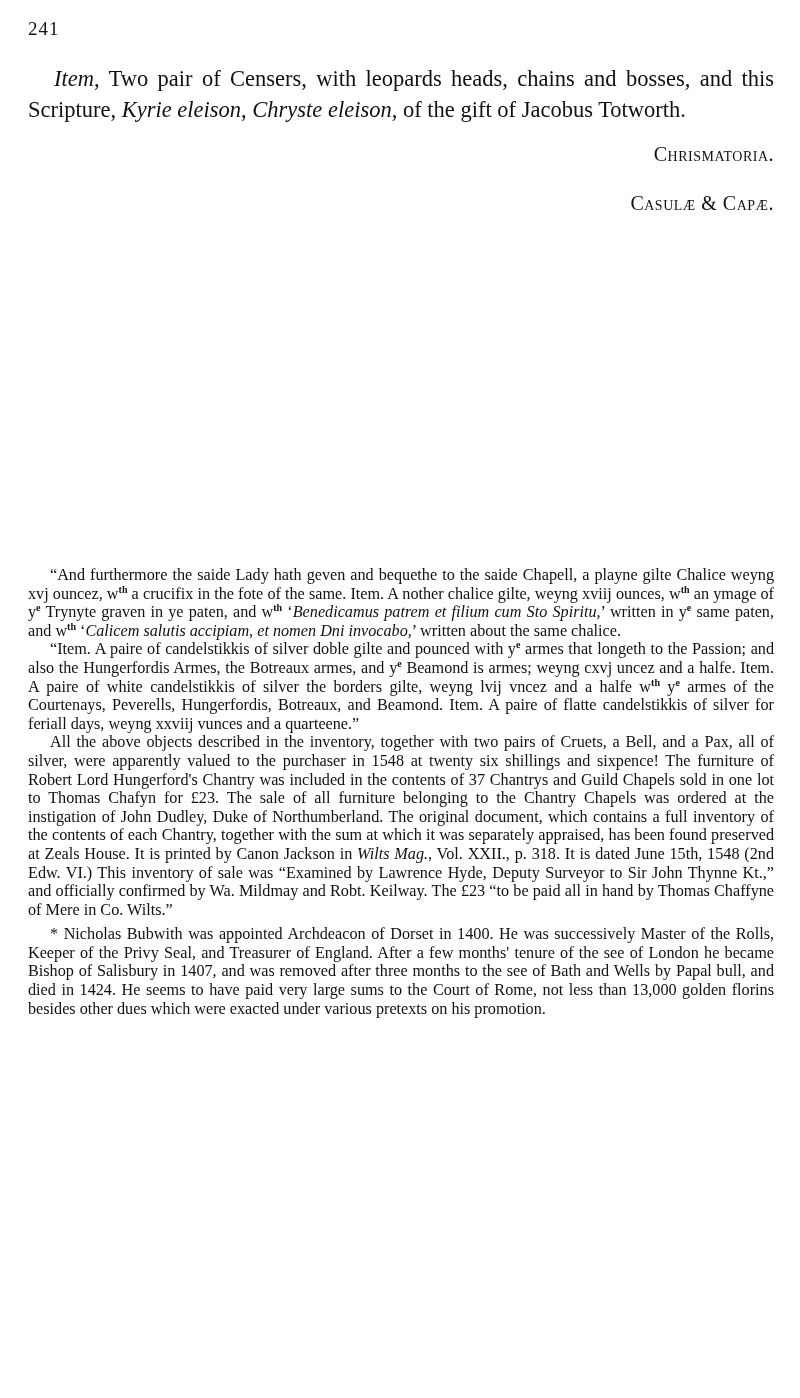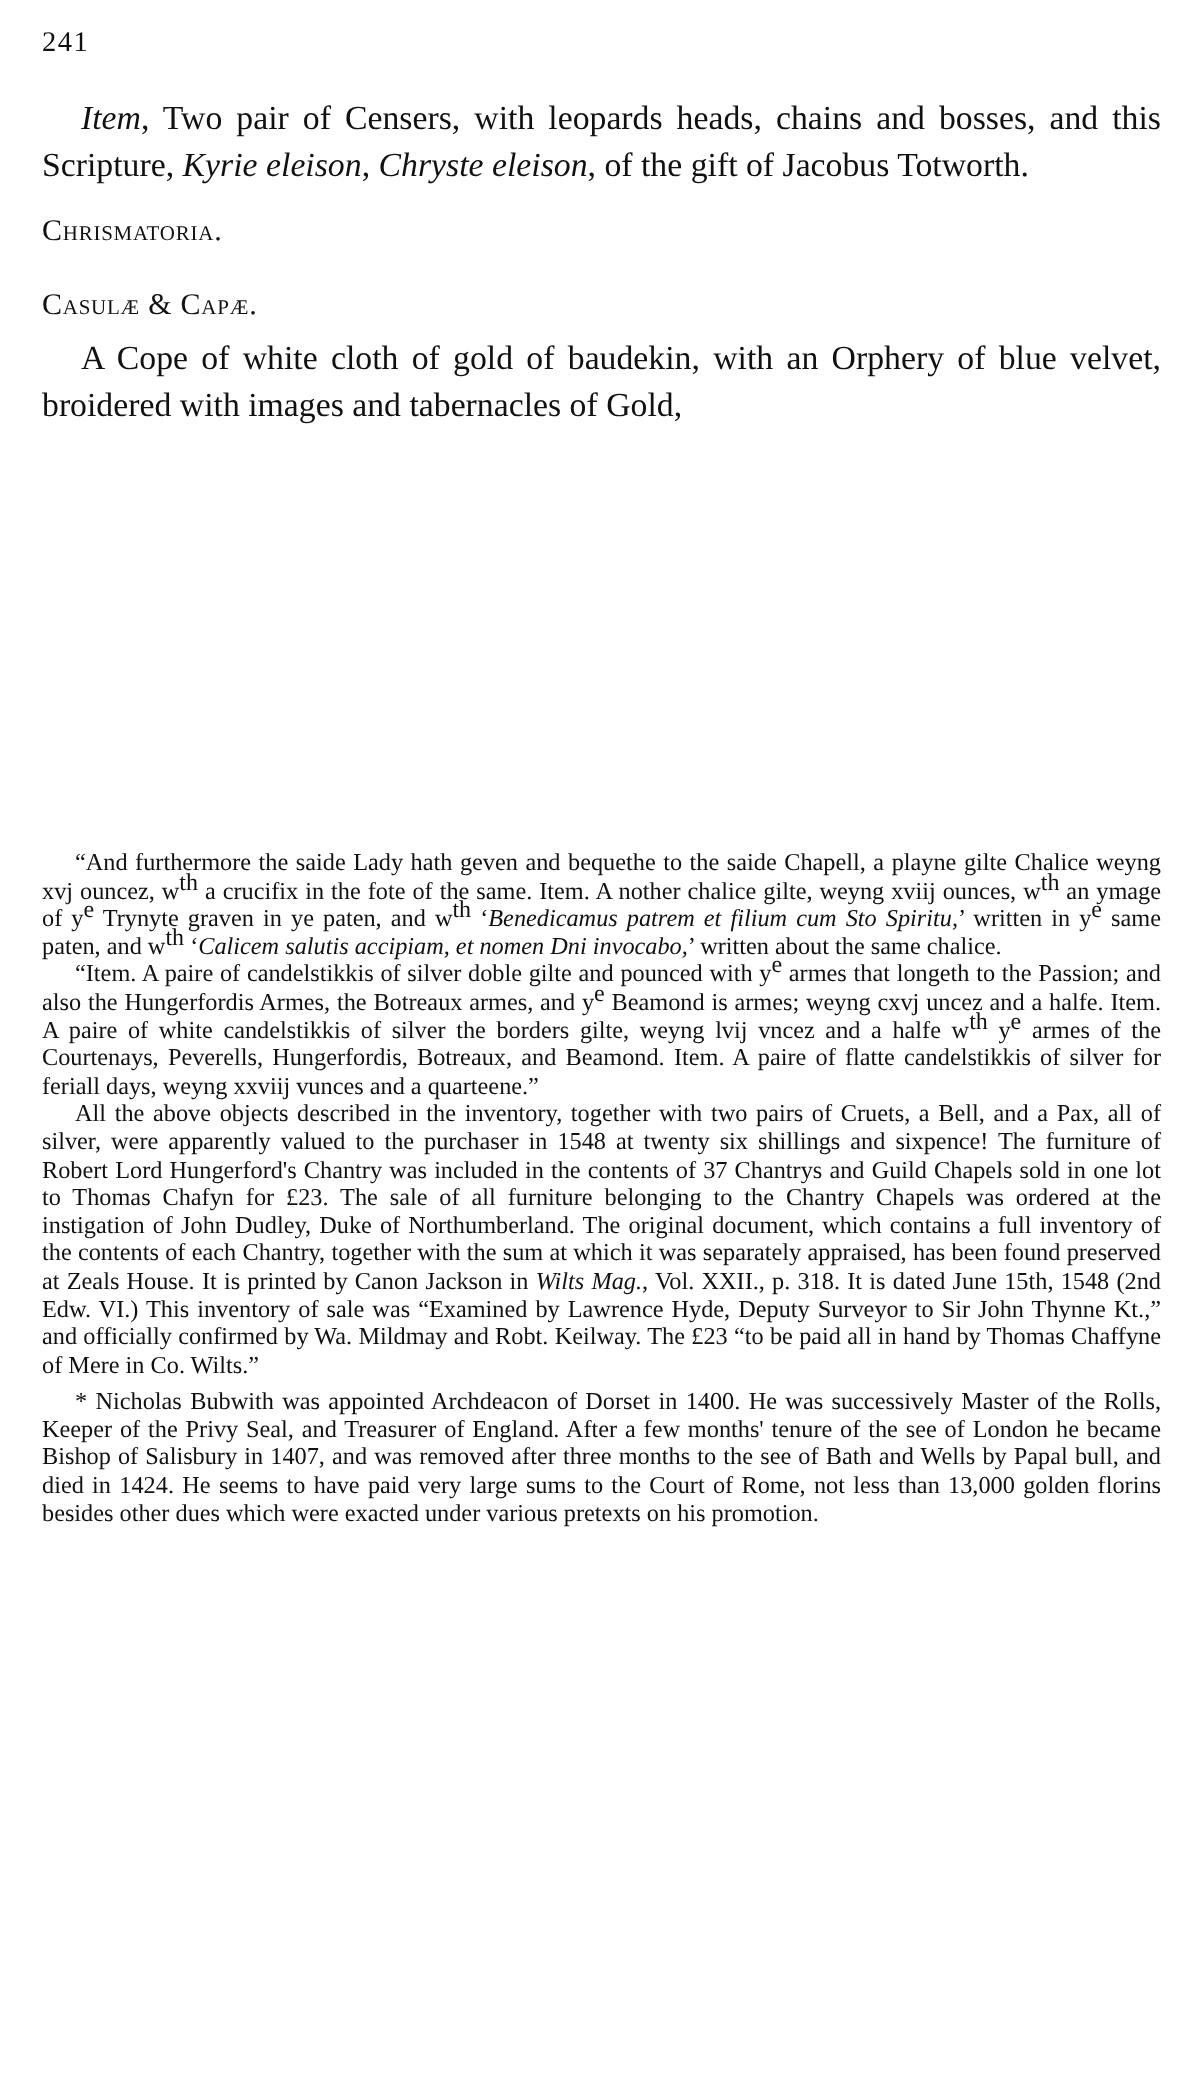--- a/index.html
+++ b/index.html
@@ -1,48 +1,47 @@
 <!DOCTYPE html>
 <html><head>
 <meta charset="utf-8">
 <style>
   html, body { margin: 0; padding: 0; background: #ffffff; }
   body { width: 800px; height: 1398px; position: relative; overflow: hidden; color: #111; font-family: "Liberation Serif", "DejaVu Serif", serif; }
   .page { position: absolute; left: 28px; top: 0; width: 746px; }
   .page-number { position: absolute; top: 18px; left: 0; width: 746px; text-align: left; font-size: 19px; letter-spacing: 1px; }
   .main { position: absolute; top: 63px; left: 0; width: 746px; font-size: 22.5px; line-height: 31px; }
   .main p { margin: 0; text-align: justify; text-indent: 26px; }
-  .main h2 { margin: 0; font-weight: normal; text-align: left; font-size: 20px; font-variant: small-caps; letter-spacing: 0.5px; }
+  .main h2 { margin: 0; font-weight: normal; text-align: right; font-size: 20px; font-variant: small-caps; letter-spacing: 0.5px; }
   .gap-sm { height: 14px; }
   .gap-md { height: 4px; }
   em, i { }
   .footnotes { position: absolute; top: 566px; left: 0; width: 746px; font-size: 16.2px; line-height: 18.6px; }
   .footnotes p { margin: 0; text-align: justify; text-indent: 22px; }
   .footnotes p.star { margin-top: 6px; }
-  sup { font-size: 16px; line-height: 0; vertical-align: 6px; }
+  sup { font-size: 10px; line-height: 0; vertical-align: 6px; font-weight: bold; }
 </style>
 </head>
 <body>
 
 <div class="page">
   <div class="page-number">241</div>
 
   <div class="main">
     <p><i>Item</i><span>, Two pair of Censers, with leopards heads, chains and bosses, and this Scripture, </span><i>Kyrie eleison</i><span>, </span><i>Chryste eleison</i><span>, of the gift of Jacobus Totworth.</span></p>
 
     <div class="gap-sm"></div>
     <h2>Chrismatoria.</h2>
     <div class="gap-md"></div>
 
 
     <div class="gap-sm"></div>
     <h2>Casulæ &amp; Capæ.</h2>
     <div class="gap-md"></div>
 
-    <p>A Cope of white cloth of gold of baudekin, with an Orphery of blue velvet, broidered with images and tabernacles of Gold,</p>
   </div>
 
   <div class="footnotes">
     <p><span>“And furthermore the saide Lady hath geven and bequethe to the saide Chapell, a playne gilte Chalice weyng xvj ouncez, w</span><sup>th</sup><span> a crucifix in the fote of the same.  Item.  A nother chalice gilte, weyng xviij ounces, w</span><sup>th</sup><span> an ymage of y</span><sup>e</sup><span> Trynyte graven in ye paten, and w</span><sup>th</sup><span> ‘</span><i>Benedicamus patrem et filium cum Sto Spiritu,</i><span>’ written in y</span><sup>e</sup><span> same paten, and w</span><sup>th</sup><span> ‘</span><i>Calicem salutis accipiam, et nomen Dni invocabo,</i><span>’ written about the same chalice.</span></p>
 
     <p><span>“Item.  A paire of candelstikkis of silver doble gilte and pounced with y</span><sup>e</sup><span> armes that longeth to the Passion; and also the Hungerfordis Armes, the Botreaux armes, and y</span><sup>e</sup><span> Beamond is armes; weyng cxvj uncez and a halfe.  Item.  A paire of white candelstikkis of silver the borders gilte, weyng lvij vncez and a halfe w</span><sup>th</sup><span> y</span><sup>e</sup><span> armes of the Courtenays, Peverells, Hungerfordis, Botreaux, and Beamond.  Item.  A paire of flatte candelstikkis of silver for feriall days, weyng xxviij vunces and a quarteene.”</span></p>
 
     <p><span>All the above objects described in the inventory, together with two pairs of Cruets, a Bell, and a Pax, all of silver, were apparently valued to the purchaser in 1548 at twenty six shillings and sixpence!  The furniture of Robert Lord Hungerford's Chantry was included in the contents of 37 Chantrys and Guild Chapels sold in one lot to Thomas Chafyn for £23.  The sale of all furniture belonging to the Chantry Chapels was ordered at the instigation of John Dudley, Duke of Northumberland.  The original document, which contains a full inventory of the contents of each Chantry, together with the sum at which it was separately appraised, has been found preserved at Zeals House.  It is printed by Canon Jackson in </span><i>Wilts Mag.</i><span>, Vol. XXII., p. 318.  It is dated June 15th, 1548 (2nd Edw. VI.)  This inventory of sale was “Examined by Lawrence Hyde, Deputy Surveyor to Sir John Thynne Kt.,” and officially confirmed by Wa. Mildmay and Robt. Keilway.  The £23 “to be paid all in hand by Thomas Chaffyne of Mere in Co. Wilts.”</span></p>
 
     <p class="star">* Nicholas Bubwith was appointed Archdeacon of Dorset in 1400.  He was successively Master of the Rolls, Keeper of the Privy Seal, and Treasurer of England.  After a few months' tenure of the see of London he became Bishop of Salisbury in 1407, and was removed after three months to the see of Bath and Wells by Papal bull, and died in 1424.  He seems to have paid very large sums to the Court of Rome, not less than 13,000 golden florins besides other dues which were exacted under various pretexts on his promotion.</p>

